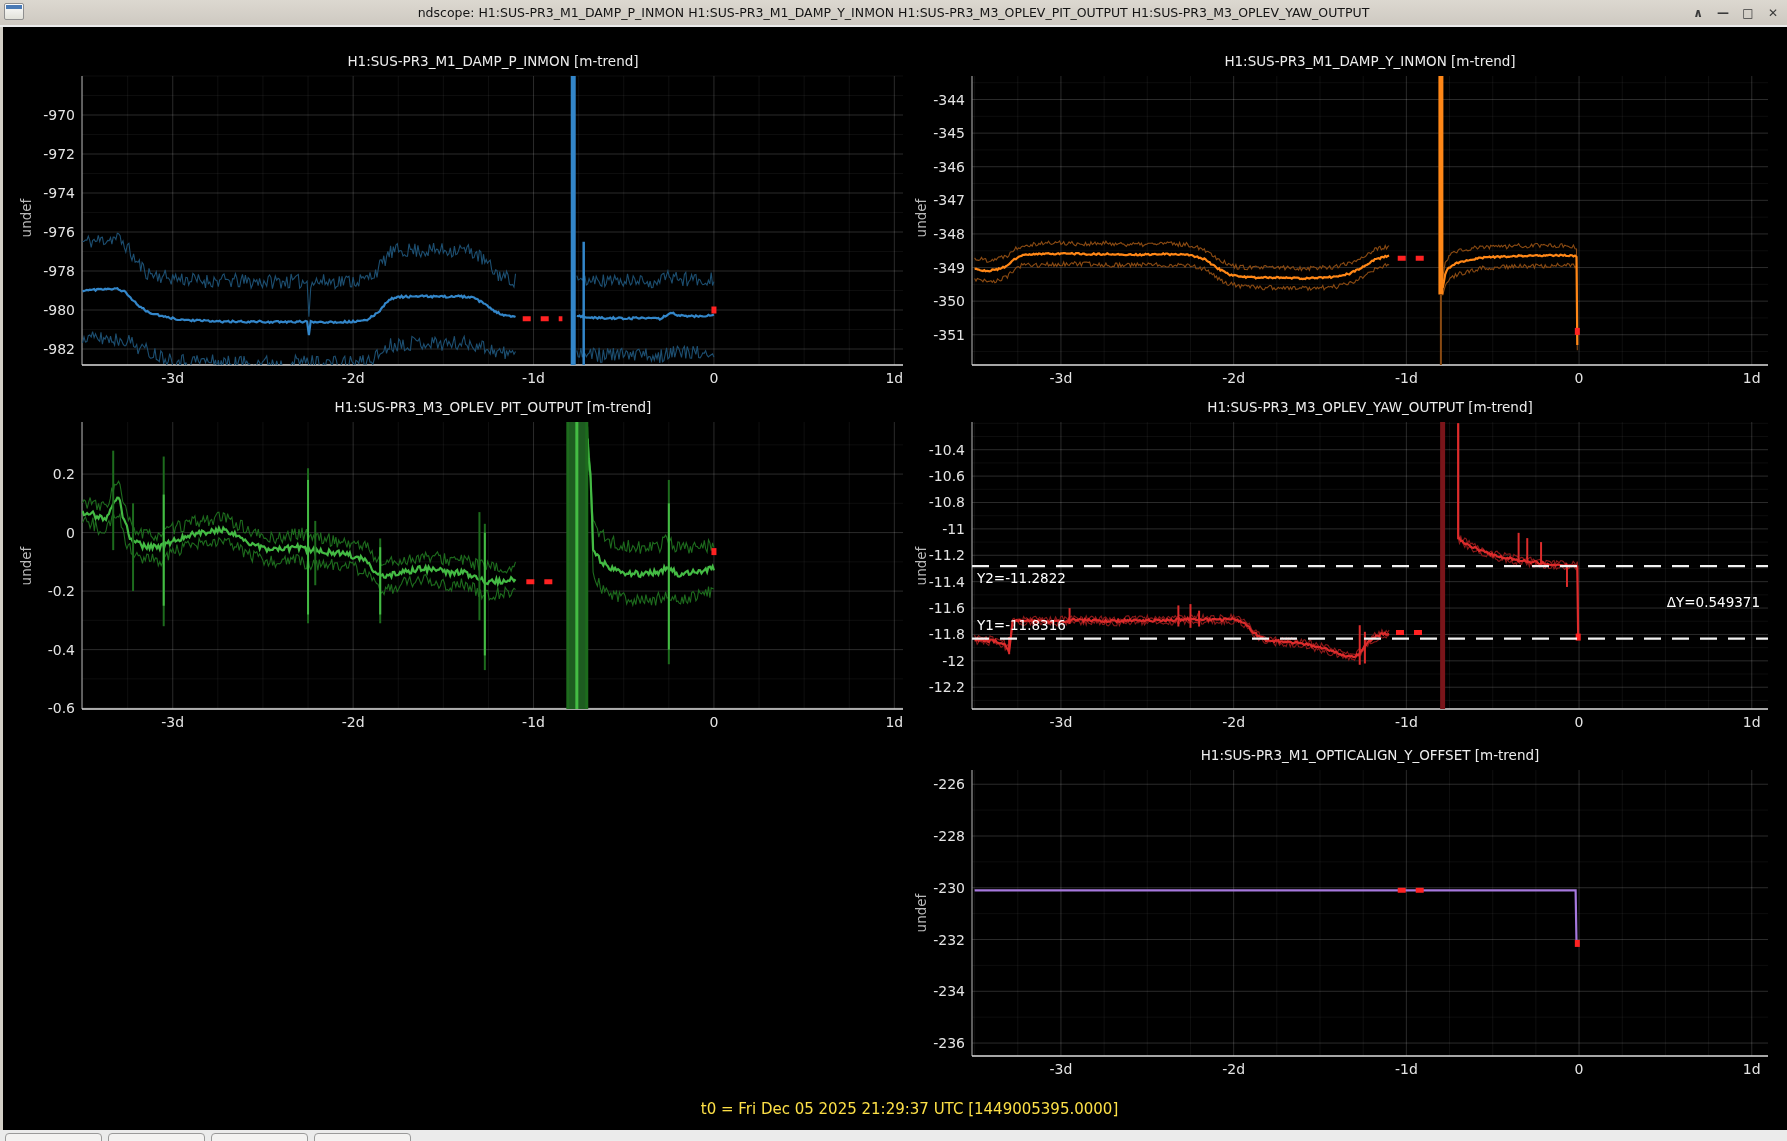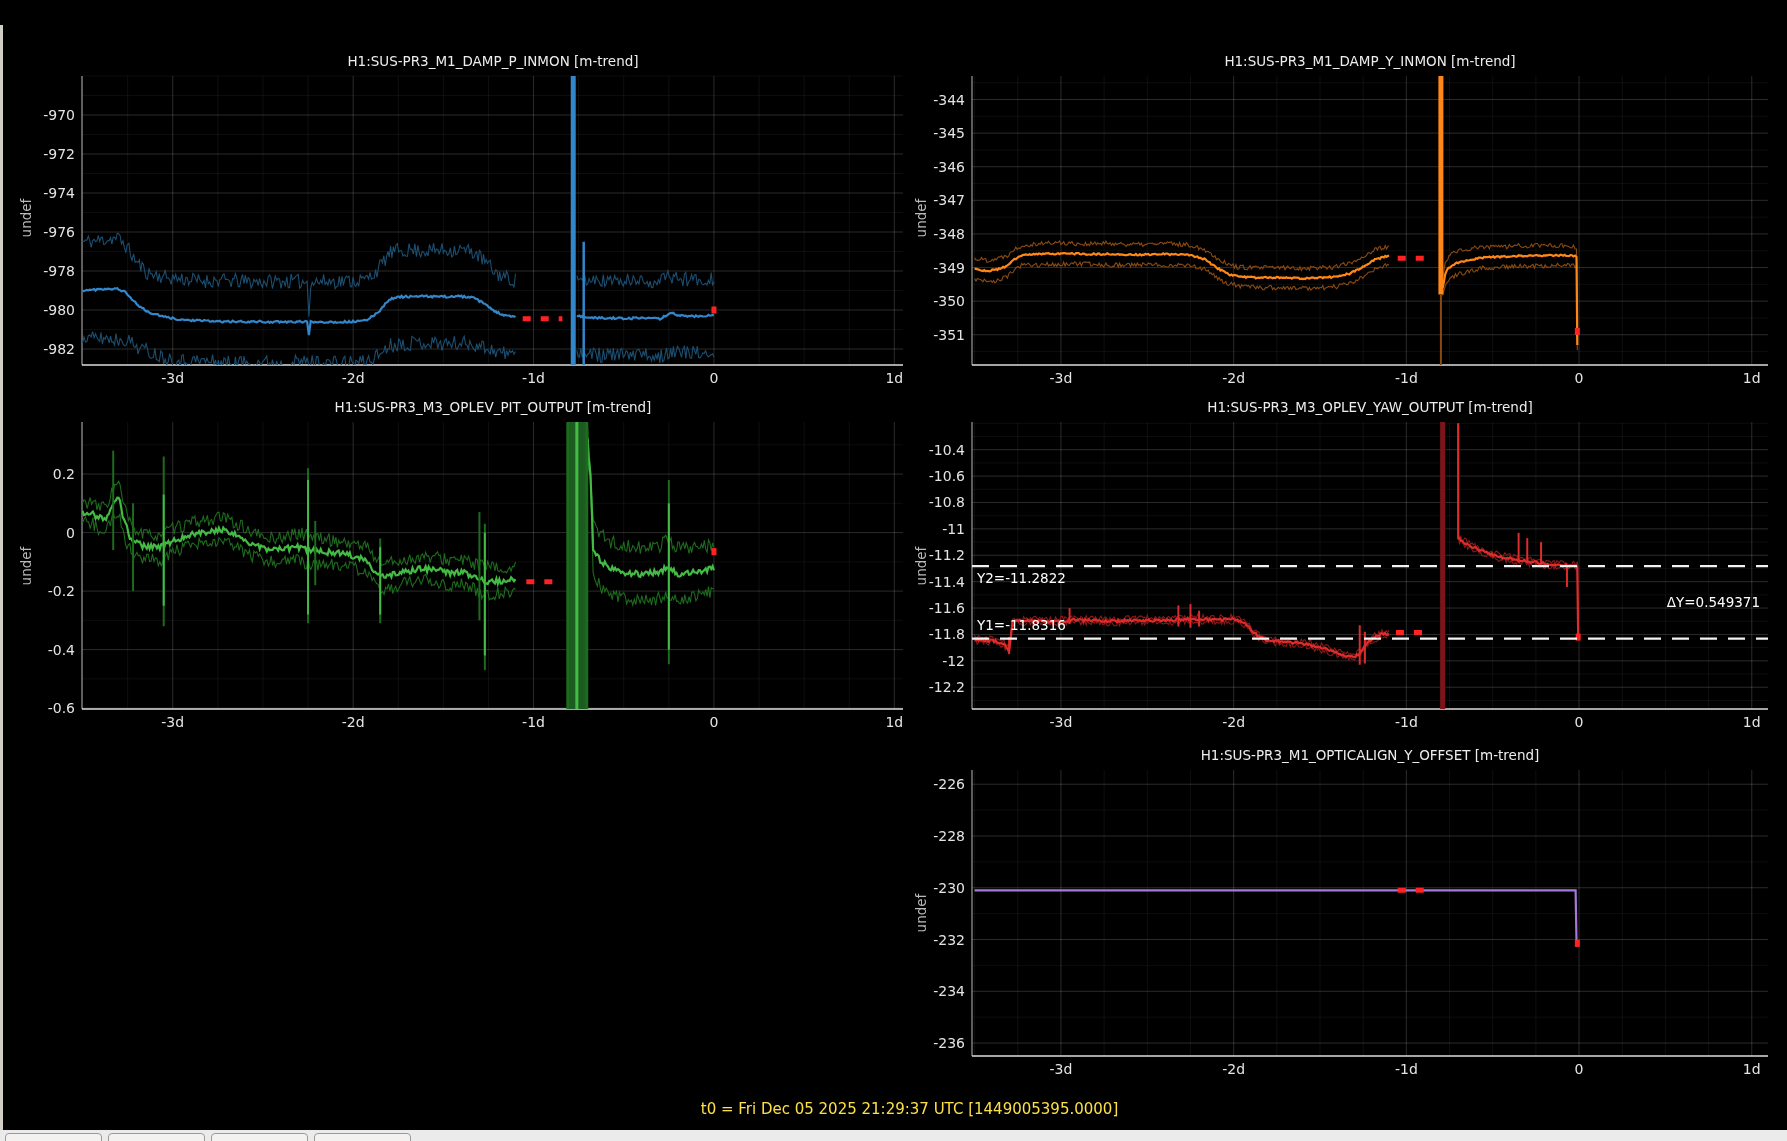--- a/index.html
+++ b/index.html
@@ -397,20 +397,32 @@
         <text x="1370" y="760" text-anchor="middle" class="ptitle">H1:SUS-PR3_M1_OPTICALIGN_Y_OFFSET [m-trend]</text>
         <text x="926" y="913" text-anchor="middle" class="ylab" transform="rotate(-90 926 913)">undef</text>
         <g clip-path="url(#clip-opticalign)">
           <path d="M974.6 890.4L976.0 890.3L977.4 890.3L978.7 890.3L980.1 890.4L981.5 890.4L982.9 890.4L984.3 890.4L985.6 890.4L987.0 890.4L988.4 890.3L989.8 890.4L991.2 890.4L992.6 890.4L993.9 890.3L995.3 890.4L996.7 890.4L998.1 890.4L999.5 890.4L1000.8 890.4L1002.2 890.4L1003.6 890.3L1005.0 890.4L1006.4 890.3L1007.8 890.4L1009.1 890.3L1010.5 890.4L1011.9 890.4L1013.3 890.4L1014.7 890.4L1016.0 890.3L1017.4 890.3L1018.8 890.4L1020.2 890.4L1021.6 890.4L1022.9 890.3L1024.3 890.3L1025.7 890.4L1027.1 890.3L1028.5 890.3L1029.9 890.4L1031.2 890.3L1032.6 890.4L1034.0 890.3L1035.4 890.3L1036.8 890.4L1038.1 890.4L1039.5 890.3L1040.9 890.4L1042.3 890.3L1043.7 890.3L1045.1 890.4L1046.4 890.4L1047.8 890.4L1049.2 890.4L1050.6 890.3L1052.0 890.4L1053.3 890.4L1054.7 890.4L1056.1 890.4L1057.5 890.3L1058.9 890.3L1060.3 890.4L1061.6 890.4L1063.0 890.4L1064.4 890.4L1065.8 890.4L1067.2 890.4L1068.5 890.3L1069.9 890.4L1071.3 890.3L1072.7 890.3L1074.1 890.3L1075.5 890.4L1076.8 890.4L1078.2 890.3L1079.6 890.3L1081.0 890.3L1082.4 890.4L1083.7 890.4L1085.1 890.4L1086.5 890.4L1087.9 890.4L1089.3 890.3L1090.6 890.3L1092.0 890.4L1093.4 890.3L1094.8 890.3L1096.2 890.4L1097.6 890.3L1098.9 890.4L1100.3 890.4L1101.7 890.3L1103.1 890.3L1104.5 890.3L1105.8 890.3L1107.2 890.4L1108.6 890.4L1110.0 890.3L1111.4 890.3L1112.8 890.3L1114.1 890.3L1115.5 890.3L1116.9 890.3L1118.3 890.4L1119.7 890.4L1121.0 890.3L1122.4 890.4L1123.8 890.3L1125.2 890.3L1126.6 890.3L1128.0 890.4L1129.3 890.4L1130.7 890.4L1132.1 890.4L1133.5 890.4L1134.9 890.3L1136.2 890.3L1137.6 890.4L1139.0 890.4L1140.4 890.3L1141.8 890.3L1143.2 890.4L1144.5 890.4L1145.9 890.3L1147.3 890.3L1148.7 890.3L1150.1 890.4L1151.4 890.4L1152.8 890.3L1154.2 890.4L1155.6 890.3L1157.0 890.3L1158.3 890.3L1159.7 890.3L1161.1 890.3L1162.5 890.3L1163.9 890.4L1165.3 890.4L1166.6 890.4L1168.0 890.3L1169.4 890.4L1170.8 890.4L1172.2 890.3L1173.5 890.3L1174.9 890.4L1176.3 890.4L1177.7 890.4L1179.1 890.4L1180.5 890.4L1181.8 890.4L1183.2 890.4L1184.6 890.3L1186.0 890.4L1187.4 890.4L1188.7 890.3L1190.1 890.4L1191.5 890.3L1192.9 890.3L1194.3 890.3L1195.7 890.3L1197.0 890.4L1198.4 890.3L1199.8 890.3L1201.2 890.4L1202.6 890.4L1203.9 890.4L1205.3 890.3L1206.7 890.4L1208.1 890.3L1209.5 890.4L1210.9 890.4L1212.2 890.4L1213.6 890.3L1215.0 890.3L1216.4 890.4L1217.8 890.3L1219.1 890.3L1220.5 890.3L1221.9 890.3L1223.3 890.3L1224.7 890.4L1226.0 890.4L1227.4 890.4L1228.8 890.4L1230.2 890.4L1231.6 890.4L1233.0 890.4L1234.3 890.4L1235.7 890.3L1237.1 890.4L1238.5 890.4L1239.9 890.3L1241.2 890.4L1242.6 890.4L1244.0 890.3L1245.4 890.4L1246.8 890.3L1248.2 890.4L1249.5 890.4L1250.9 890.4L1252.3 890.4L1253.7 890.4L1255.1 890.3L1256.4 890.4L1257.8 890.4L1259.2 890.4L1260.6 890.4L1262.0 890.3L1263.4 890.3L1264.7 890.4L1266.1 890.3L1267.5 890.4L1268.9 890.3L1270.3 890.3L1271.6 890.3L1273.0 890.4L1274.4 890.4L1275.8 890.3L1277.2 890.3L1278.6 890.3L1279.9 890.4L1281.3 890.3L1282.7 890.3L1284.1 890.4L1285.5 890.3L1286.8 890.4L1288.2 890.3L1289.6 890.4L1291.0 890.4L1292.4 890.3L1293.8 890.4L1295.1 890.4L1296.5 890.3L1297.9 890.4L1299.3 890.4L1300.7 890.3L1302.0 890.3L1303.4 890.3L1304.8 890.3L1306.2 890.4L1307.6 890.3L1308.9 890.4L1310.3 890.4L1311.7 890.3L1313.1 890.4L1314.5 890.4L1315.9 890.3L1317.2 890.3L1318.6 890.3L1320.0 890.3L1321.4 890.3L1322.8 890.3L1324.1 890.4L1325.5 890.3L1326.9 890.3L1328.3 890.3L1329.7 890.4L1331.1 890.4L1332.4 890.4L1333.8 890.4L1335.2 890.4L1336.6 890.3L1338.0 890.4L1339.3 890.3L1340.7 890.4L1342.1 890.3L1343.5 890.4L1344.9 890.4L1346.3 890.4L1347.6 890.4L1349.0 890.3L1350.4 890.3L1351.8 890.3L1353.2 890.4L1354.5 890.4L1355.9 890.4L1357.3 890.4L1358.7 890.4L1360.1 890.3L1361.5 890.4L1362.8 890.4L1364.2 890.3L1365.6 890.4L1367.0 890.4L1368.4 890.3L1369.7 890.3L1371.1 890.4L1372.5 890.3L1373.9 890.3L1375.3 890.4L1376.6 890.4L1378.0 890.4L1379.4 890.3L1380.8 890.4L1382.2 890.4L1383.6 890.4L1384.9 890.4L1386.3 890.3L1387.7 890.3L1389.1 890.4L1390.5 890.4L1391.8 890.4L1393.2 890.3L1394.6 890.3L1396.0 890.4L1397.4 890.3L1398.8 890.4L1400.1 890.4L1401.5 890.3L1402.9 890.4L1404.3 890.4L1405.7 890.3L1407.0 890.3L1408.4 890.3L1409.8 890.3L1411.2 890.3L1412.6 890.4L1414.0 890.3L1415.3 890.4L1416.7 890.4L1418.1 890.4L1419.5 890.4L1420.9 890.3L1422.2 890.4L1423.6 890.3L1425.0 890.3L1426.4 890.3L1427.8 890.3L1429.2 890.4L1430.5 890.3L1431.9 890.3L1433.3 890.4L1434.7 890.4L1436.1 890.4L1437.4 890.4L1438.8 890.3L1440.2 890.4L1441.6 890.3L1443.0 890.3L1444.3 890.4L1445.7 890.4L1447.1 890.4L1448.5 890.3L1449.9 890.4L1451.3 890.3L1452.6 890.3L1454.0 890.4L1455.4 890.3L1456.8 890.4L1458.2 890.4L1459.5 890.4L1460.9 890.4L1462.3 890.3L1463.7 890.4L1465.1 890.3L1466.5 890.4L1467.8 890.4L1469.2 890.4L1470.6 890.4L1472.0 890.4L1473.4 890.4L1474.7 890.3L1476.1 890.3L1477.5 890.3L1478.9 890.4L1480.3 890.4L1481.7 890.3L1483.0 890.4L1484.4 890.3L1485.8 890.3L1487.2 890.4L1488.6 890.4L1489.9 890.3L1491.3 890.3L1492.7 890.4L1494.1 890.4L1495.5 890.4L1496.9 890.3L1498.2 890.3L1499.6 890.3L1501.0 890.4L1502.4 890.4L1503.8 890.3L1505.1 890.4L1506.5 890.4L1507.9 890.4L1509.3 890.4L1510.7 890.4L1512.1 890.3L1513.4 890.4L1514.8 890.3L1516.2 890.3L1517.6 890.3L1519.0 890.4L1520.3 890.3L1521.7 890.4L1523.1 890.3L1524.5 890.3L1525.9 890.3L1527.2 890.4L1528.6 890.3L1530.0 890.4L1531.4 890.3L1532.8 890.3L1534.2 890.4L1535.5 890.3L1536.9 890.4L1538.3 890.3L1539.7 890.3L1541.1 890.4L1542.4 890.3L1543.8 890.3L1545.2 890.3L1546.6 890.3L1548.0 890.4L1549.4 890.4L1550.7 890.3L1552.1 890.3L1553.5 890.4L1554.9 890.3L1556.3 890.3L1557.6 890.4L1559.0 890.4L1560.4 890.3L1561.8 890.4L1563.2 890.3L1564.6 890.4L1565.9 890.4L1567.3 890.4L1568.7 890.3L1570.1 890.4L1571.5 890.3L1572.8 890.4L1574.2 890.3L1575.6 890.3L1576.5 942.1" fill="none" stroke="#a678dd" stroke-width="2.2"></path>
           <line x1="1397.7192449555218" y1="890.3529411764706" x2="1427.0791928834888" y2="890.3529411764706" stroke="#ff2222" stroke-width="5" stroke-dasharray="8 10"></line>
           <rect x="1574.8330440442614" y="939.9117647058827" width="5" height="7" fill="#ff2222"></rect>
         </g>
       </g>
     </svg>
 
+  <div class="titlebar">
+    <span class="win-icon">
+        <span class="wi-bar"></span>
+      </span>
+    <div class="title-text">ndscope: H1:SUS-PR3_M1_DAMP_P_INMON H1:SUS-PR3_M1_DAMP_Y_INMON H1:SUS-PR3_M3_OPLEV_PIT_OUTPUT H1:SUS-PR3_M3_OPLEV_YAW_OUTPUT</div>
+    <div class="controls">
+      <span class="ctl">∧</span>
+      <span class="ctl">—</span>
+      <span class="ctl">□</span>
+      <span class="ctl">✕</span>
+    </div>
+  </div>
 
   <div class="left-frame"></div>
   <div class="t0">t0 = Fri Dec 05 2025 21:29:37 UTC [1449005395.0000]</div>
   <div class="footer" id="tabbar">
       <div class="ftab" style="left: 5px;"></div>
       <div class="ftab" style="left: 108px;"></div>
       <div class="ftab" style="left: 211px;"></div>
       <div class="ftab" style="left: 314px;"></div>
     </div>
 </div>

